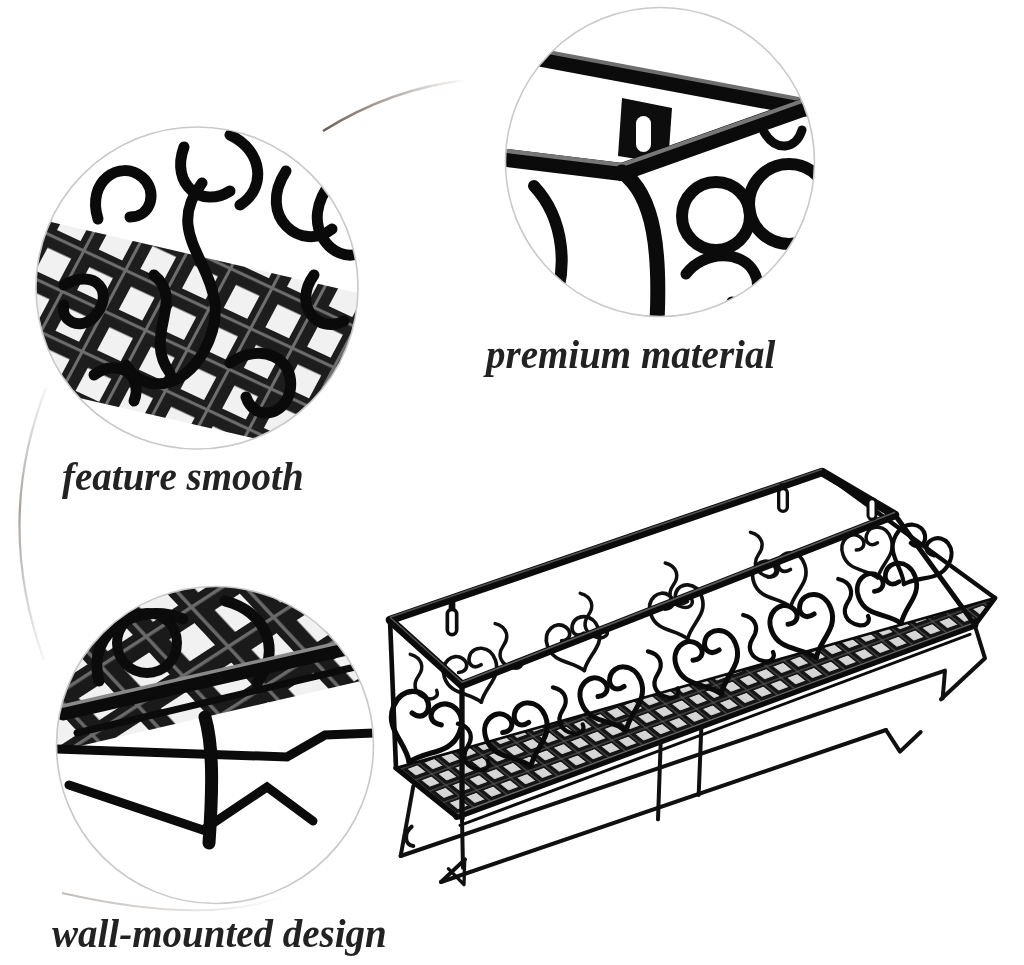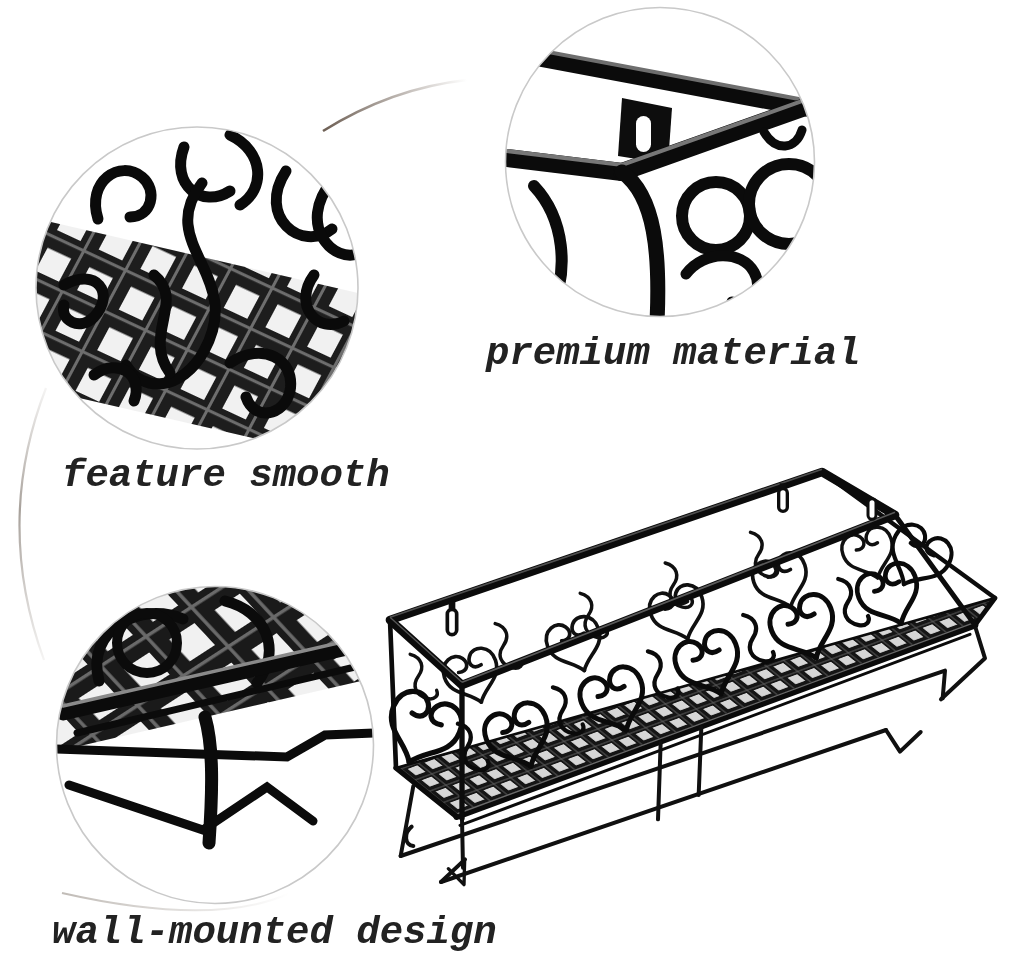--- a/index.html
+++ b/index.html
@@ -1,17 +1,17 @@
 <!DOCTYPE html>
 <html><head>
 <meta charset="utf-8">
 <style>
   html,body{margin:0;padding:0;background:#ffffff;}
   .canvas{position:relative;width:1024px;height:965px;background:#ffffff;overflow:hidden;
-          font-family:Liberation Mono, monospace;}
+          font-family:Liberation Serif, serif;}
   .layer{position:absolute;left:0;top:0;}
   .callout{position:absolute;margin:0;padding:0;}
   .callout svg{display:block;}
   .caption{position:absolute;font-style:italic;font-weight:bold;color:#222222;
            font-size:39px;letter-spacing:0px;white-space:nowrap;}
   .caption-premium{left:486px;top:332px;}
   .caption-feature{left:62px;top:454px;}
   .caption-wall{left:52px;top:911px;}
   .product{position:absolute;left:380px;top:450px;}
 </style>

